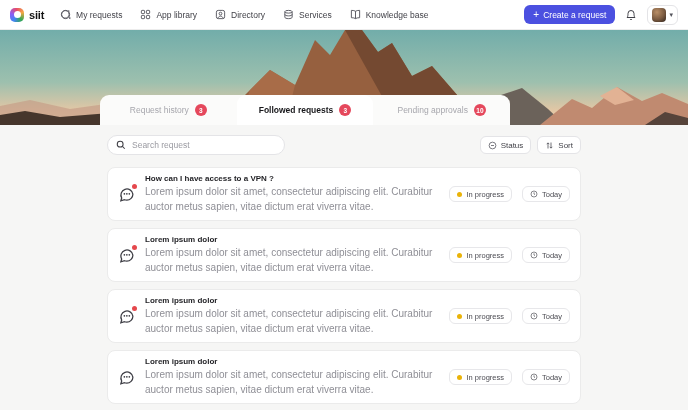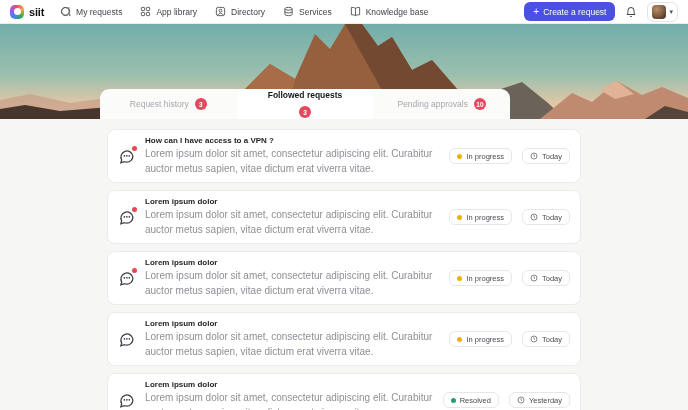--- a/index.html
+++ b/index.html
@@ -1,21 +1,21 @@
 <!DOCTYPE html>
 <html><head>
 <meta charset="utf-8">
 <style>
   * { margin:0; padding:0; box-sizing:border-box; }
   html,body { width:688px; height:410px; overflow:hidden; }
   body { font-family:"Liberation Sans", sans-serif; background:#f6f6f5; color:#222; }
   .app { width:688px; height:410px; display:flex; flex-direction:column; }
 
   
-  .navbar { height:24px; background:#fff; border-bottom:1px solid #ececec; display:flex; align-items:center; padding:0 10px; flex:none; }
+  .navbar { height:30px; background:#fff; border-bottom:1px solid #ececec; display:flex; align-items:center; padding:0 10px; flex:none; }
   .logo-wrap { display:flex; align-items:center; gap:5px; margin-right:16px; }
   .logo-mark { width:14px; height:14px; border-radius:5px; background:conic-gradient(from 210deg,#4285f4,#8f5cf6,#e84c6a,#f4a742,#34a853,#4285f4); position:relative; }
   .logo-mark::after { content:""; position:absolute; inset:3.5px; background:#fff; border-radius:50%; }
   .logo-text { font-weight:bold; font-size:11px; letter-spacing:-0.2px; color:#111; }
   .nav-items { display:flex; align-items:center; gap:18px; }
   .nav-item { display:flex; align-items:center; gap:5px; font-size:8.5px; color:#3f3f46; cursor:pointer; white-space:nowrap; }
   .nav-item svg { width:11px; height:11px; stroke:#52525b; }
   .nav-right { margin-left:auto; display:flex; align-items:center; gap:8px; }
   .ask-pill { display:flex; align-items:center; gap:4px; border:1px solid #e4e4e7; border-radius:6px; height:19px; padding:0 6px; background:#fff; cursor:pointer; }
   .ask-pill svg { width:9px; height:9px; stroke:#52525b; }
@@ -28,21 +28,21 @@
   .bell-btn svg { width:12px; height:12px; stroke:#3f3f46; }
   .avatar-pill { display:flex; align-items:center; gap:3px; border:1px solid #e4e4e7; border-radius:6px; padding:2px 4px; background:#fff; cursor:pointer; }
   .avatar { width:14px; height:14px; border-radius:4px; background:radial-gradient(circle at 35% 30%,#b98e66,#7a5a40 55%,#2f241d); }
   .chev { font-size:7px; color:#52525b; }
 
   
   .hero { position:relative; height:95px; flex:none; }
   .hero svg.scene { position:absolute; inset:0; width:100%; height:100%; display:block; }
   .tabstrip { position:absolute; left:100px; bottom:0; width:410px; height:30px; background:#fbfbfa; border-radius:9px 9px 0 0; display:flex; overflow:hidden; }
   .tab { flex:1; display:flex; align-items:center; justify-content:center; gap:6px; font-size:8.5px; color:#a7a7ad; cursor:pointer; white-space:nowrap; }
-  .tab.active { background:#fff; border-radius:9px 9px 0 0; color:#18181b; font-weight:bold;flex-direction:column; }
+  .tab.active { background:#fff; border-radius:9px 9px 0 0; color:#18181b; font-weight:bold; }
   .tab-badge { min-width:12px; height:12px; border-radius:7px; background:#e5485c; color:#fff; font-size:6.5px; font-weight:bold; display:flex; align-items:center; justify-content:center; padding:0 2px; }
 
   
   .content { flex:1; padding-top:10px; }
   .inner { width:474px; margin:0 auto; }
   .toolbar { display:flex; align-items:center; margin-bottom:12px; }
   .search-box { display:flex; align-items:center; gap:6px; width:178px; height:20px; background:#fff; border:1px solid #e4e4e7; border-radius:10px; padding:0 8px; }
   .search-box svg { width:10px; height:10px; stroke:#3f3f46; flex:none; }
   .search-box input { border:none; outline:none; background:transparent; font-size:8.5px; font-family:inherit; color:#222; width:100%; }
   .search-box input::placeholder { color:#9a9aa1; }
@@ -165,20 +165,45 @@
       </div>
       <div class="tab">
         <span>Pending approvals</span>
         <span class="tab-badge">10</span>
       </div>
     </div>
   </div>
 
   <div class="content">
     <div class="inner">
+      <div class="toolbar">
+        <div class="search-box">
+          <svg viewBox="0 0 24 24" fill="none" stroke-width="2.5">
+              <circle cx="10" cy="10" r="7"></circle>
+              <path d="M15.5 15.5L21 21"></path>
+            </svg>
+          <input type="text" placeholder="Search request" style="">
+        </div>
+        <div class="toolbar-right">
+          <button class="tool-btn">
+            <svg viewBox="0 0 24 24" fill="none" stroke-width="2">
+                <circle cx="12" cy="12" r="9"></circle>
+                <path d="M8 12h8"></path>
+              </svg>
+            <span>Status</span>
+          </button>
+          <button class="tool-btn">
+            <svg viewBox="0 0 24 24" fill="none" stroke-width="2.2">
+                <path d="M8 20V5M8 5L4.5 8.5M8 5l3.5 3.5"></path>
+                <path d="M16 4v15M16 19l-3.5-3.5M16 19l3.5-3.5"></path>
+              </svg>
+            <span>Sort</span>
+          </button>
+        </div>
+      </div>
 
       <div class="card">
         <span class="bubble-wrap">
           <svg viewBox="0 0 24 24" fill="none" stroke-width="1.8">
               <path d="M21 11.5a8.5 8.5 0 0 1-8.5 8.5c-1.2 0-2.3-.2-3.3-.6L4 21l1.2-4.1A8.5 8.5 0 1 1 21 11.5z"></path>
               <path d="M9 11h.01M12.5 11h.01M16 11h.01" stroke-width="2.4" stroke-linecap="round"></path>
             </svg>
           <span class="unread-dot"></span>
         </span>
         <div class="card-main">

